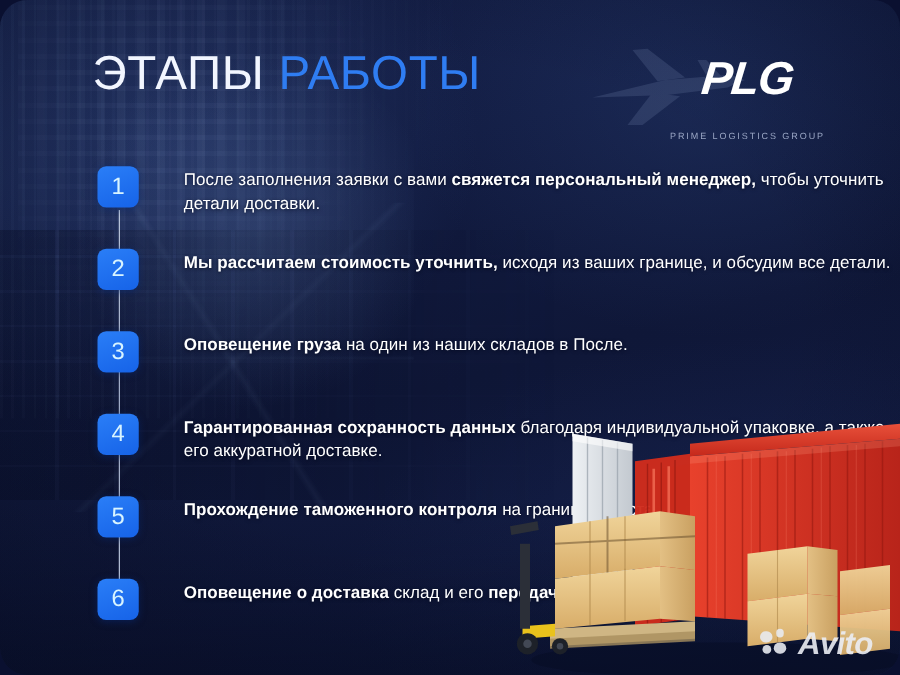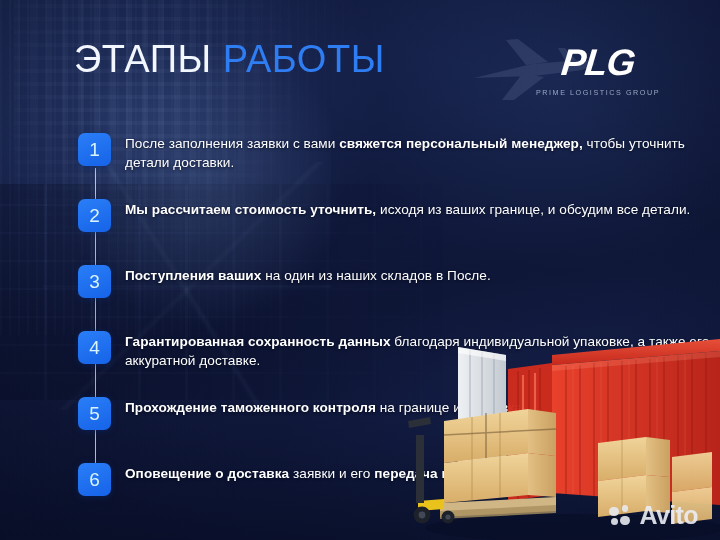--- a/index.html
+++ b/index.html
@@ -14,20 +14,21 @@
 
   #poster {
     position:relative;
     width:720px; height:540px;
     overflow:hidden;
     background:
       radial-gradient(ellipse 60% 70% at 16% 20%, rgba(70,100,165,.30), transparent 62%),
       radial-gradient(ellipse 55% 60% at 78% 14%, rgba(52,80,140,.26), transparent 60%),
       radial-gradient(ellipse 70% 55% at 85% 86%, rgba(40,60,120,.22), transparent 66%),
       linear-gradient(165deg, #16214a 0%, #121c42 28%, #0f1738 55%, #111a3f 78%, #13204a 100%);
+    border-radius: 22px;
   }
 
   
   .bg-layer { position:absolute; inset:0; pointer-events:none; }
 
   
   .bg-ribs-left {
     left:0; top:0; width:52%; height:62%;
     background-image:repeating-linear-gradient(
         90deg, rgba(175,200,240,.055) 0 2px, transparent 2px 9px);
@@ -94,21 +95,21 @@
   .title .w1 { color:#f2f6ff; }
   .title .w2 { color:#2f7df2; }
 
   .logo { position:absolute; right:60px; top:44px; text-align:center; }
   .logo-mark {
     font-size:37px; font-weight:bold; font-style:italic;
     color:#ffffff; letter-spacing:-1px; line-height:1;
     transform:skewX(-6deg);
   }
   .logo-sub {
-    margin-top:7px; font-size:7.2px; letter-spacing:1.55px;
+    margin-top:23px; font-size:7.2px; letter-spacing:1.55px;
     color:#9aa6c4; white-space:nowrap;text-align:center;
   }
 
   
   .steps { position:absolute; left:0; top:0; width:720px; height:540px; }
 
   .rail {
     position:absolute; left:94.5px; top:168px;
     width:1.6px; height:327px;
     background:linear-gradient(180deg, #c8d4e8 0%, #aebbd6 50%, #c8d4e8 100%);
@@ -122,38 +123,39 @@
     width:33px; height:33px; border-radius:7px;
     background:linear-gradient(160deg, #2a7ef7 0%, #1663e8 100%);
     box-shadow:0 1px 6px rgba(10,40,110,.55);
     color:#d8f4ff;
     font-size:19px; font-weight:400;
     display:flex; align-items:center; justify-content:center;
     line-height:1;
   }
 
   .step-text {
-    margin-left:14px; padding-top:1px;
+    margin-left:36px; padding-top:1px;
     color:#ffffff;
     font-size:13.6px; line-height:19.2px;
     letter-spacing:.05px;
     text-shadow:0 1px 3px rgba(4,8,26,.75);
     white-space:pre-line;
   }
   .step-text b { font-weight:bold; }
 
   
   .photo { position:absolute; right:0; bottom:0; width:320px; height:215px; }
   .photo svg { width:100%; height:100%; display:block; }
 
   
   .avito {
     position:absolute; right:22px; bottom:12px;
-    display:flex; align-items:flex-end; gap:7px;
+    display:flex; align-items:flex-start; gap:7px;
     opacity:.9;
+    font-style:italic;
   }
   .avito-mark { position:relative; width:23px; height:23px; }
   .avito-mark i {
     position:absolute; border-radius:50%; background:#e8eaf0; display:block;
   }
   .avito-mark i.d1 { width:9.5px;  height:9.5px;  left:0;     top:1.5px; }
   .avito-mark i.d2 { width:6.5px;  height:6.5px;  left:12.5px; top:0; }
   .avito-mark i.d3 { width:7px;    height:7px;    left:1.5px; top:13px; }
   .avito-mark i.d4 { width:9.5px;  height:9.5px;  left:11px;  top:10.5px; }
   .avito-word {
@@ -202,33 +204,33 @@
   <div class="step" style="top: 133px;">
         <div class="badge">1</div>
         <div class="step-text"><span>После заполнения заявки с вами </span><b>свяжется персональный менеджер,</b><span> чтобы уточнить детали доставки.</span></div>
       </div>
       <div class="step" style="top: 199px;">
         <div class="badge">2</div>
         <div class="step-text"><b>Мы рассчитаем стоимость уточнить,</b><span> исходя из ваших границе, и обсудим все детали.</span></div>
       </div>
       <div class="step" style="top: 265px;">
         <div class="badge">3</div>
-        <div class="step-text"><b>Поступления ваших</b><span> на один из наших складов в После.</span></div>
+        <div class="step-text"><b>Оповещение груза</b><span> на один из наших складов в После.</span></div>
       </div>
       <div class="step" style="top: 331px;">
         <div class="badge">4</div>
         <div class="step-text"><b>Гарантированная сохранность данных</b><span> благодаря индивидуальной упаковке, а также его аккуратной доставке.</span></div>
       </div>
       <div class="step" style="top: 397px;">
         <div class="badge">5</div>
         <div class="step-text"><b>Прохождение таможенного контроля</b><span> на границе и доставка груза на наш склад.</span></div>
       </div>
       <div class="step" style="top: 463px;">
         <div class="badge">6</div>
-        <div class="step-text"><b>Оповещение о доставка</b><span>  заявки и его </span><b>передача после оплаты.</b></div>
+        <div class="step-text"><b>Оповещение о доставка</b><span>  склад и его </span><b>передача после оплаты.</b></div>
       </div>
     </div>
 
   <div class="photo">
     <svg viewBox="0 0 320 215" xmlns="http://www.w3.org/2000/svg">
       <defs>
         <linearGradient id="redTop" x1="0" y1="0" x2="0" y2="1">
           <stop offset="0" stop-color="#e8503a"></stop>
             <stop offset="1" stop-color="#c5291b"></stop>
         </linearGradient>

